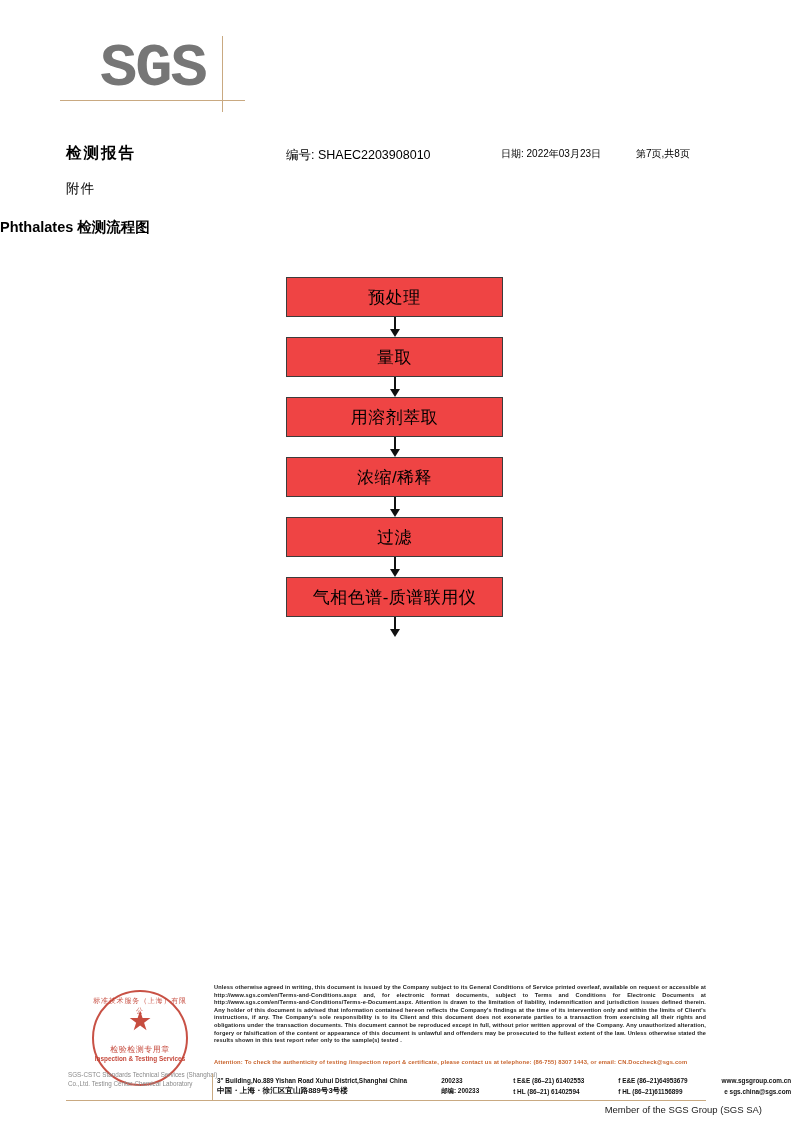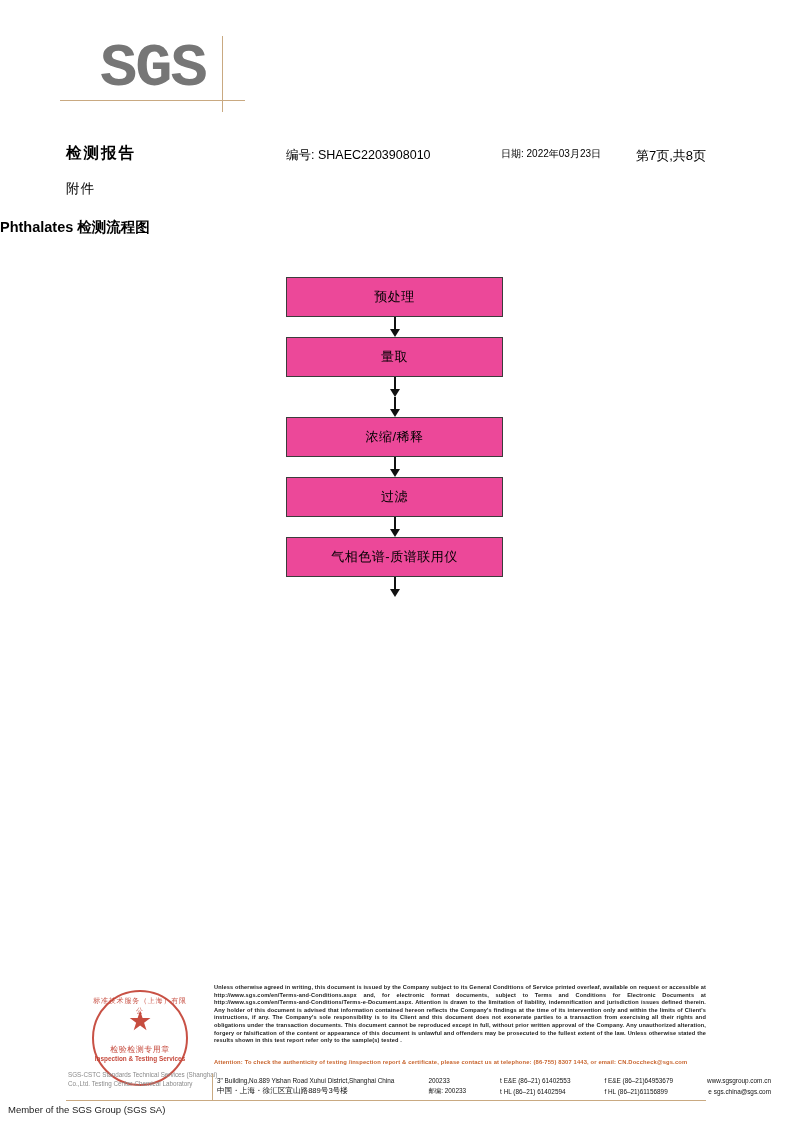--- a/index.html
+++ b/index.html
@@ -85,21 +85,21 @@
     position: absolute;
     left: 435px;
     top: 4px;
     font-size: 10px;
     white-space: nowrap;
   }
   .hdr-page {
     position: absolute;
     left: 570px;
     top: 4px;
-    font-size: 13px;
+    font-size: 10px;
     white-space: nowrap;
   }
 
   
   .flow-title {
     position: absolute;
     left: 0;
     top: 218px;
     width: 800px;
     text-align: left;
@@ -112,23 +112,23 @@
     top: 277px;
     width: 217px;
   }
   .flow-node {
     width: 217px;
     height: 40px;
     border: 1px solid #3c3c3c;
     display: flex;
     align-items: center;
     justify-content: center;
-    font-size: 13px;
+    font-size: 17px;
     color: #000;
-    background: #ec4899;
+    background: #ef4444;
     letter-spacing: 0.5px;
   }
   .flow-arrow {
     width: 217px;
     height: 20px;
     position: relative;
   }
   .flow-arrow .shaft {
     position: absolute;
     left: 50%;
@@ -187,20 +187,21 @@
     top: 98px;
     width: 500px;
     border-collapse: collapse;
     font-size: 6.4px;
     color: #111;
   }
   .addr-table td {
     padding: 1px 17px;
     white-space: nowrap;
     vertical-align: middle;
+    font-weight: bold;
   }
   .addr-cn { font-size: 7.6px; }
   .c-addr { width: 196px; padding-left: 3px !important; }
   .c-zip  { width: 58px; }
   .c-t1   { width: 96px; }
   .c-t2   { width: 92px; }
   .c-web  { text-align: right; padding-right: 2px !important; }
 
   .vdiv {
     position: absolute;
@@ -213,24 +214,24 @@
   .hdiv {
     position: absolute;
     left: 66px;
     top: 122px;
     width: 640px;
     height: 1px;
     background: #c9a981;
   }
   .member {
     position: absolute;
-    left: 8px;
+    left: 16px;
     top: 126px;
     width: 746px;
-    text-align: left;
+    text-align: right;
     font-size: 9.5px;
     color: #222;
   }
 
   
   .seal {
     position: absolute;
     left: 92px;
     top: 990px;
     width: 96px;
@@ -319,20 +320,21 @@
   <div class="flow-node">预处理</div>
   <div class="flow-arrow">
       <span class="shaft"></span>
       <span class="head"></span>
     </div>
   <div class="flow-node">量取</div>
   <div class="flow-arrow">
       <span class="shaft"></span>
       <span class="head"></span>
     </div>
+  <div class="flow-node">用溶剂萃取</div>
   <div class="flow-arrow">
       <span class="shaft"></span>
       <span class="head"></span>
     </div>
   <div class="flow-node">浓缩/稀释</div>
   <div class="flow-arrow">
       <span class="shaft"></span>
       <span class="head"></span>
     </div>
   <div class="flow-node">过滤</div>

